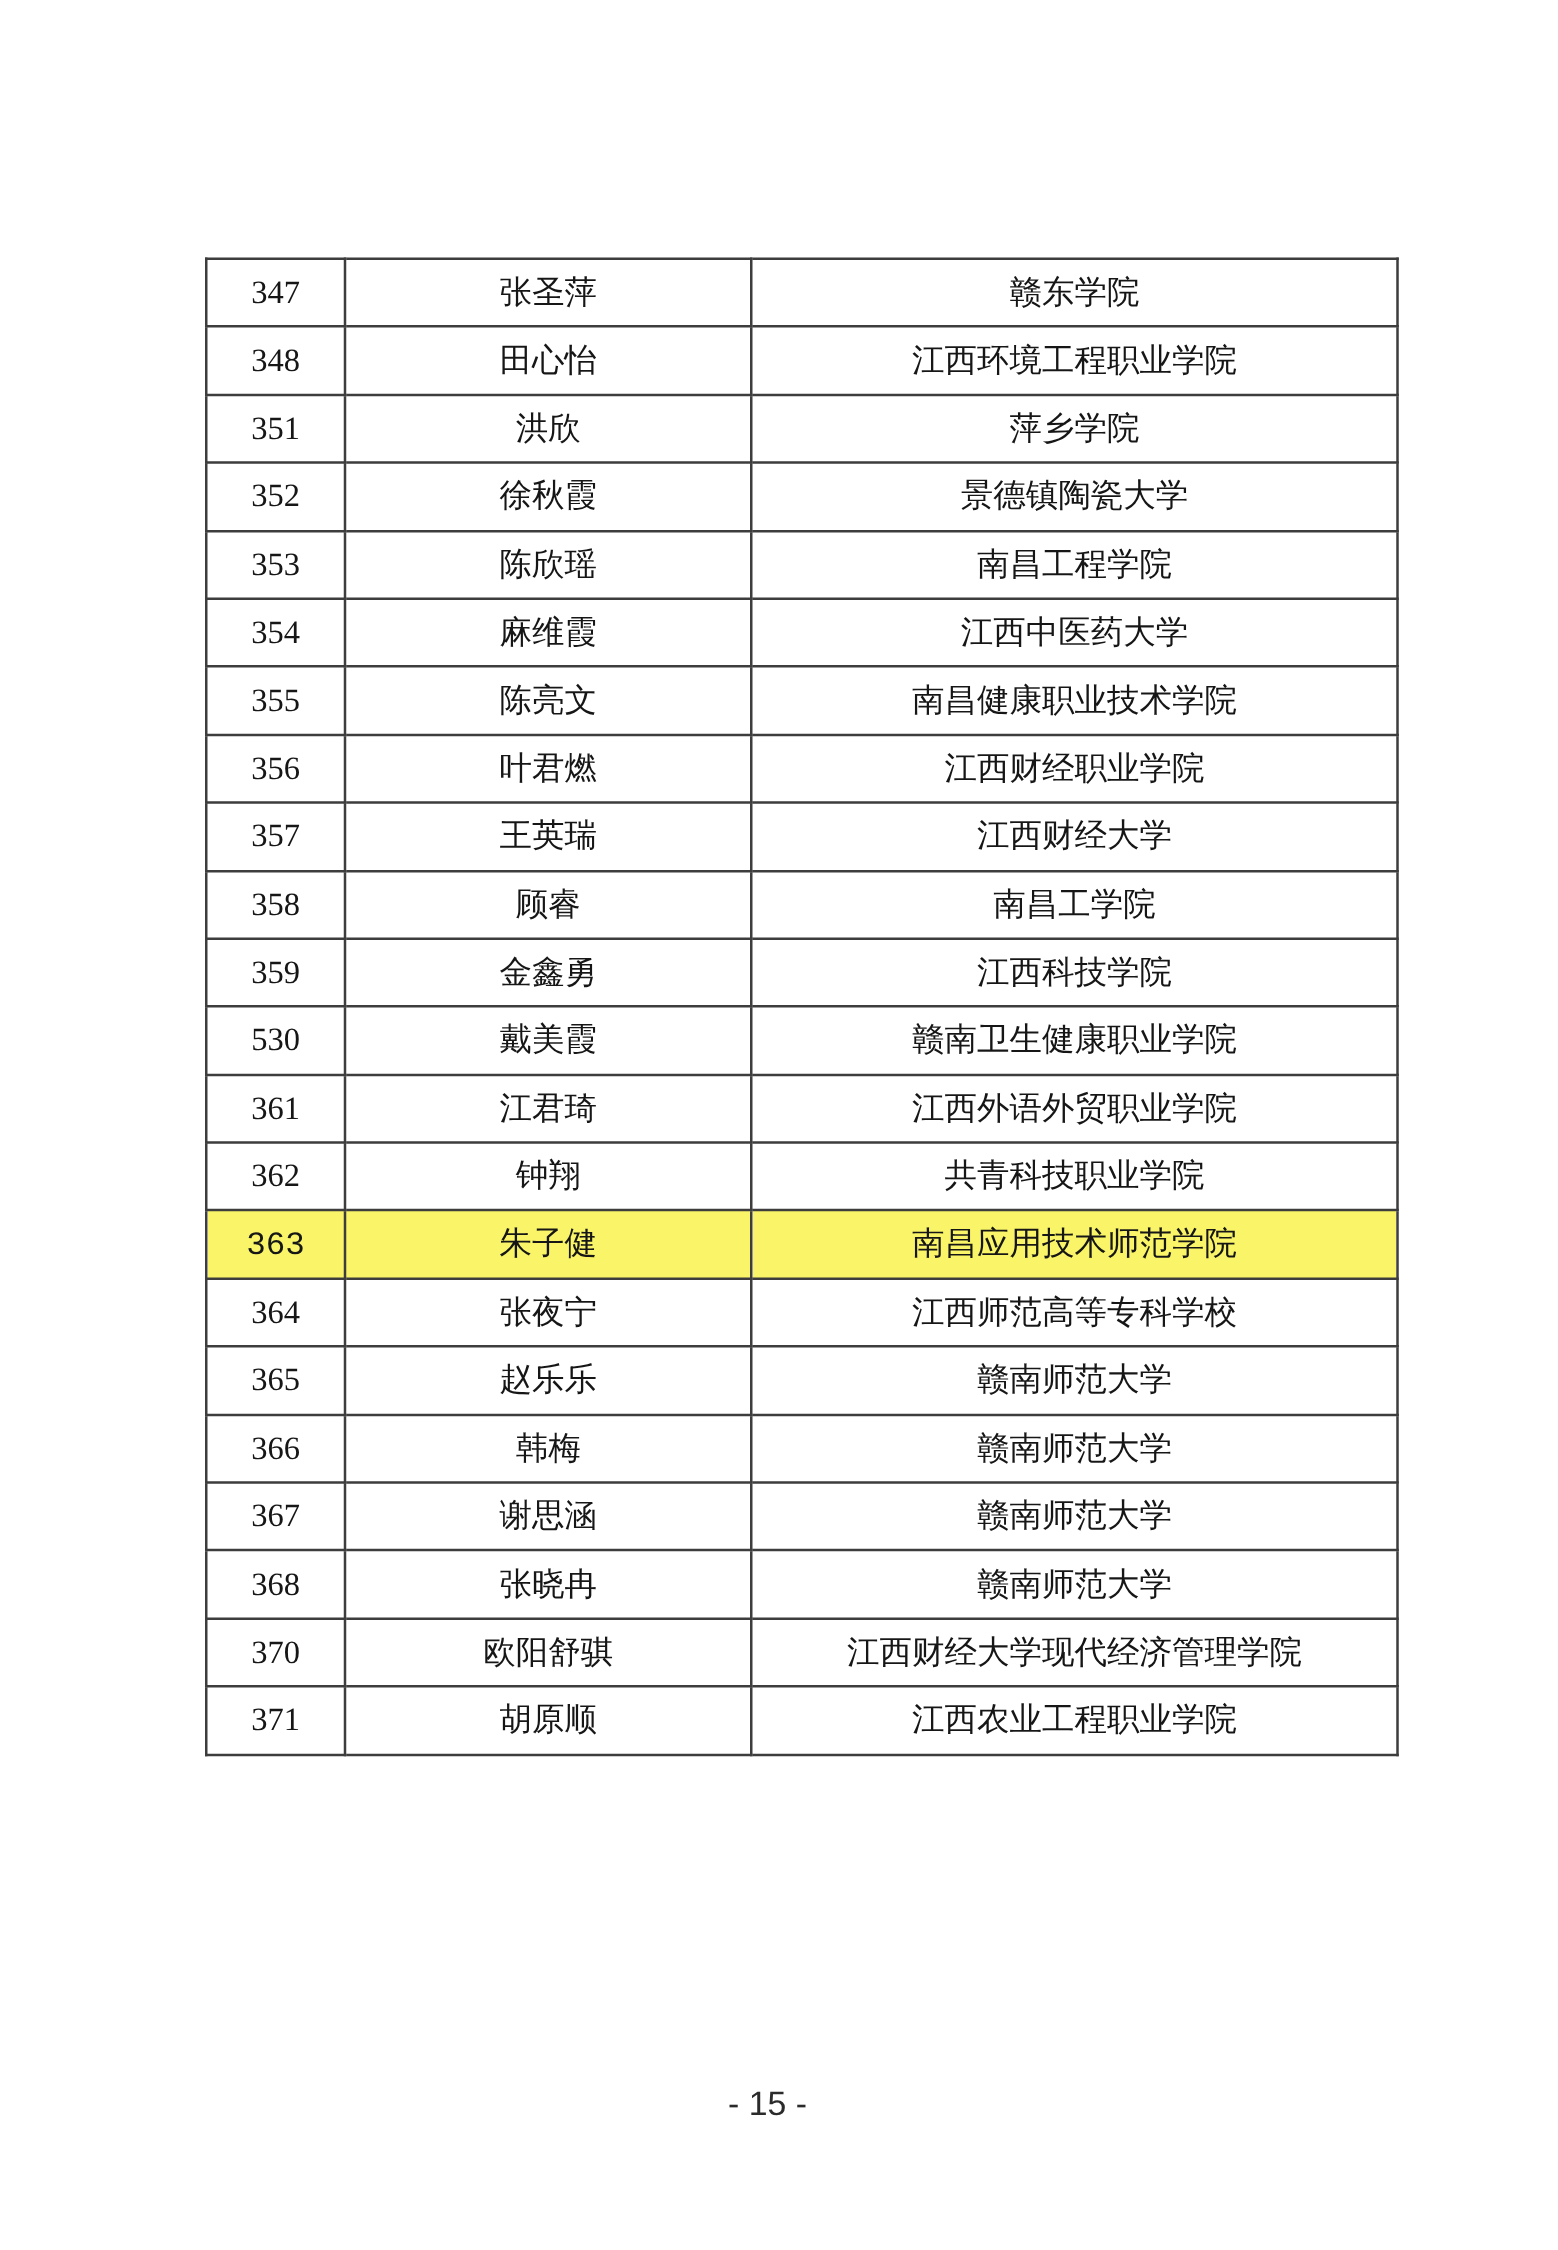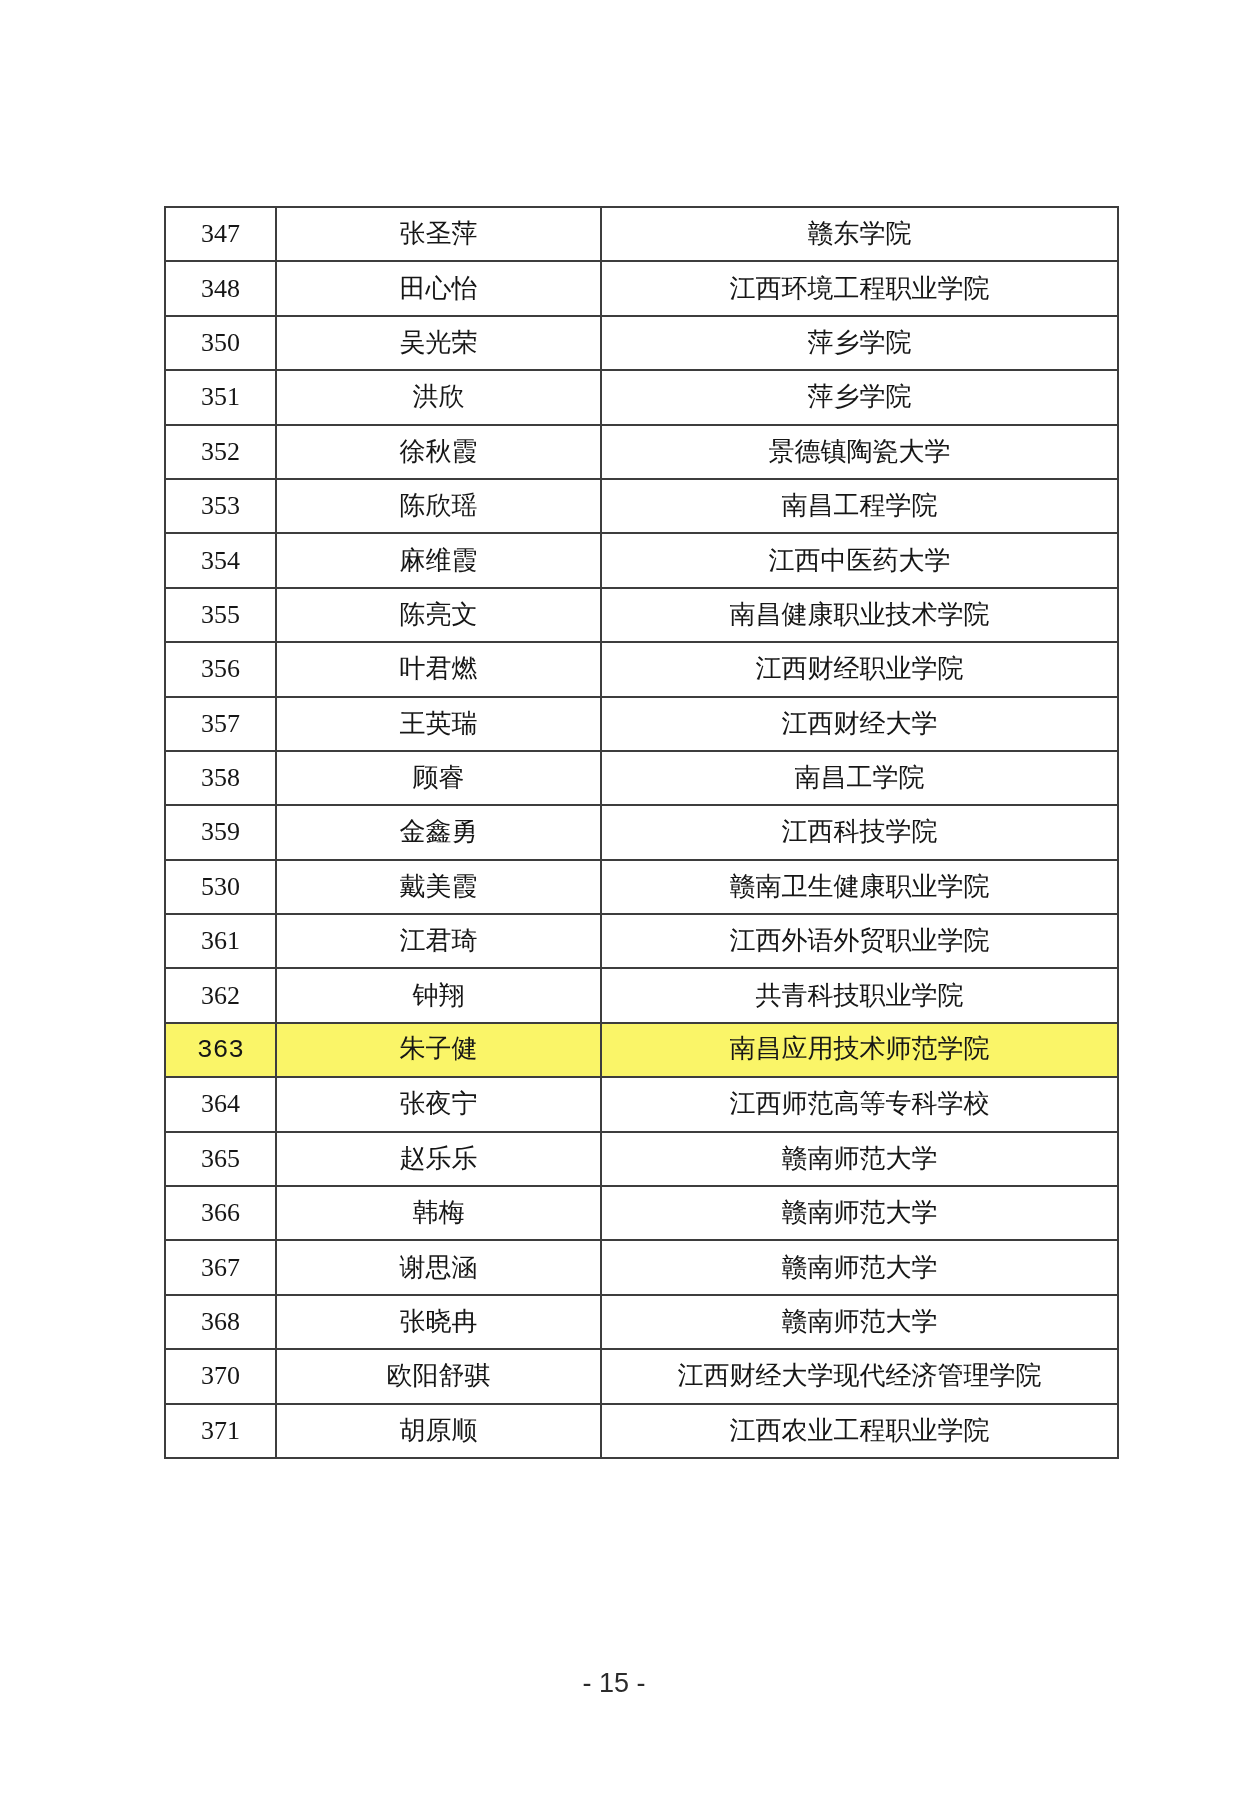--- a/index.html
+++ b/index.html
@@ -66,25 +66,20 @@
     <tbody id="rows">
         <tr>
           <td>347</td>
           <td>张圣萍</td>
           <td>赣东学院</td>
         </tr>
         <tr>
           <td>348</td>
           <td>田心怡</td>
           <td>江西环境工程职业学院</td>
-        </tr>
-        <tr>
-          <td>350</td>
-          <td>吴光荣</td>
-          <td>萍乡学院</td>
         </tr>
         <tr>
           <td>351</td>
           <td>洪欣</td>
           <td>萍乡学院</td>
         </tr>
         <tr>
           <td>352</td>
           <td>徐秋霞</td>
           <td>景德镇陶瓷大学</td>

